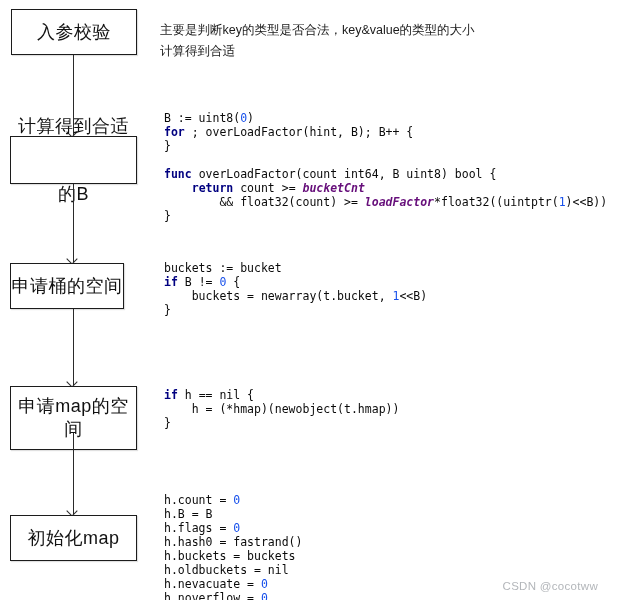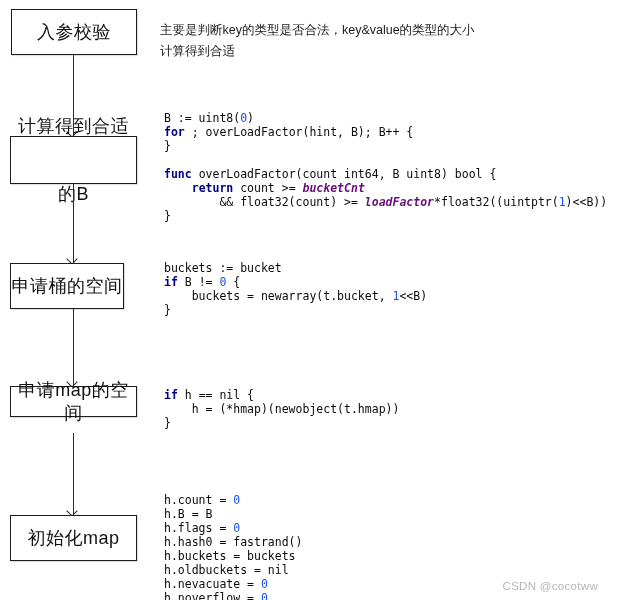--- a/index.html
+++ b/index.html
@@ -99,21 +99,21 @@
 
   <div class="arrow" style="left:72.5px; top:184px; height:78px;"></div>
 
   <div class="flowbox" style="left:10px; top:263px; width:114px; height:46px;">
     <span class="bx-line">申请桶的空间</span>
     <span class="bx-line"></span>
   </div>
 
   <div class="arrow" style="left:72.5px; top:309px; height:76px;"></div>
 
-  <div class="flowbox" style="left:10px; top:386px; width:127px; height:31px;">
+  <div class="flowbox" style="left:10px; top:386px; width:127px; height:64px;">
     <span class="bx-line">申请map的空</span>
     <span class="bx-line">间</span>
   </div>
 
   <div class="arrow" style="left:72.5px; top:433px; height:81px;"></div>
 
   <div class="flowbox" style="left:10px; top:515px; width:127px; height:46px;">
     <span class="bx-line">初始化map</span>
     <span class="bx-line"></span>
   </div>

